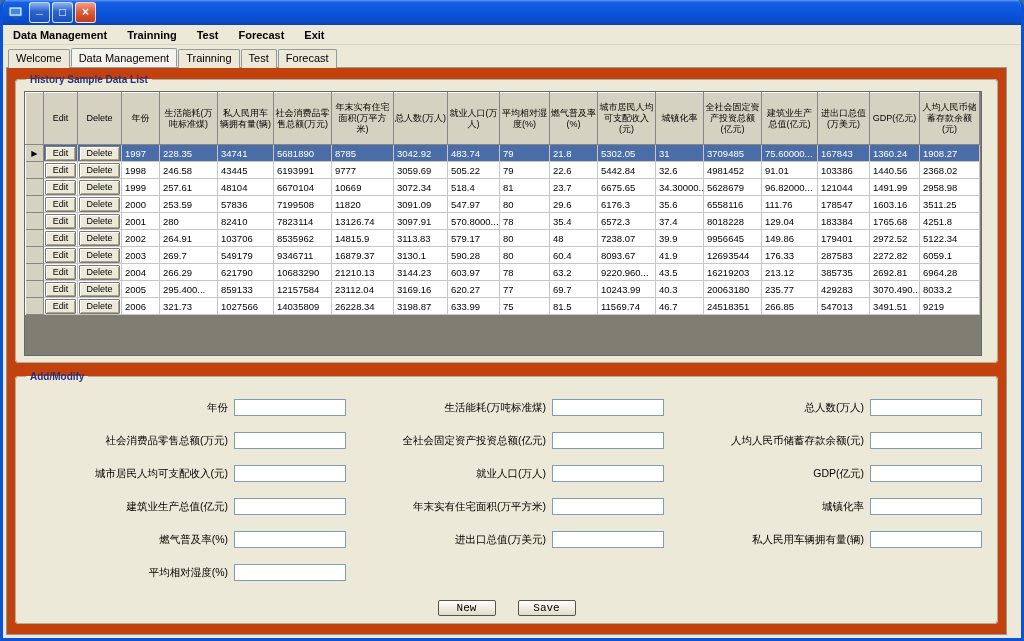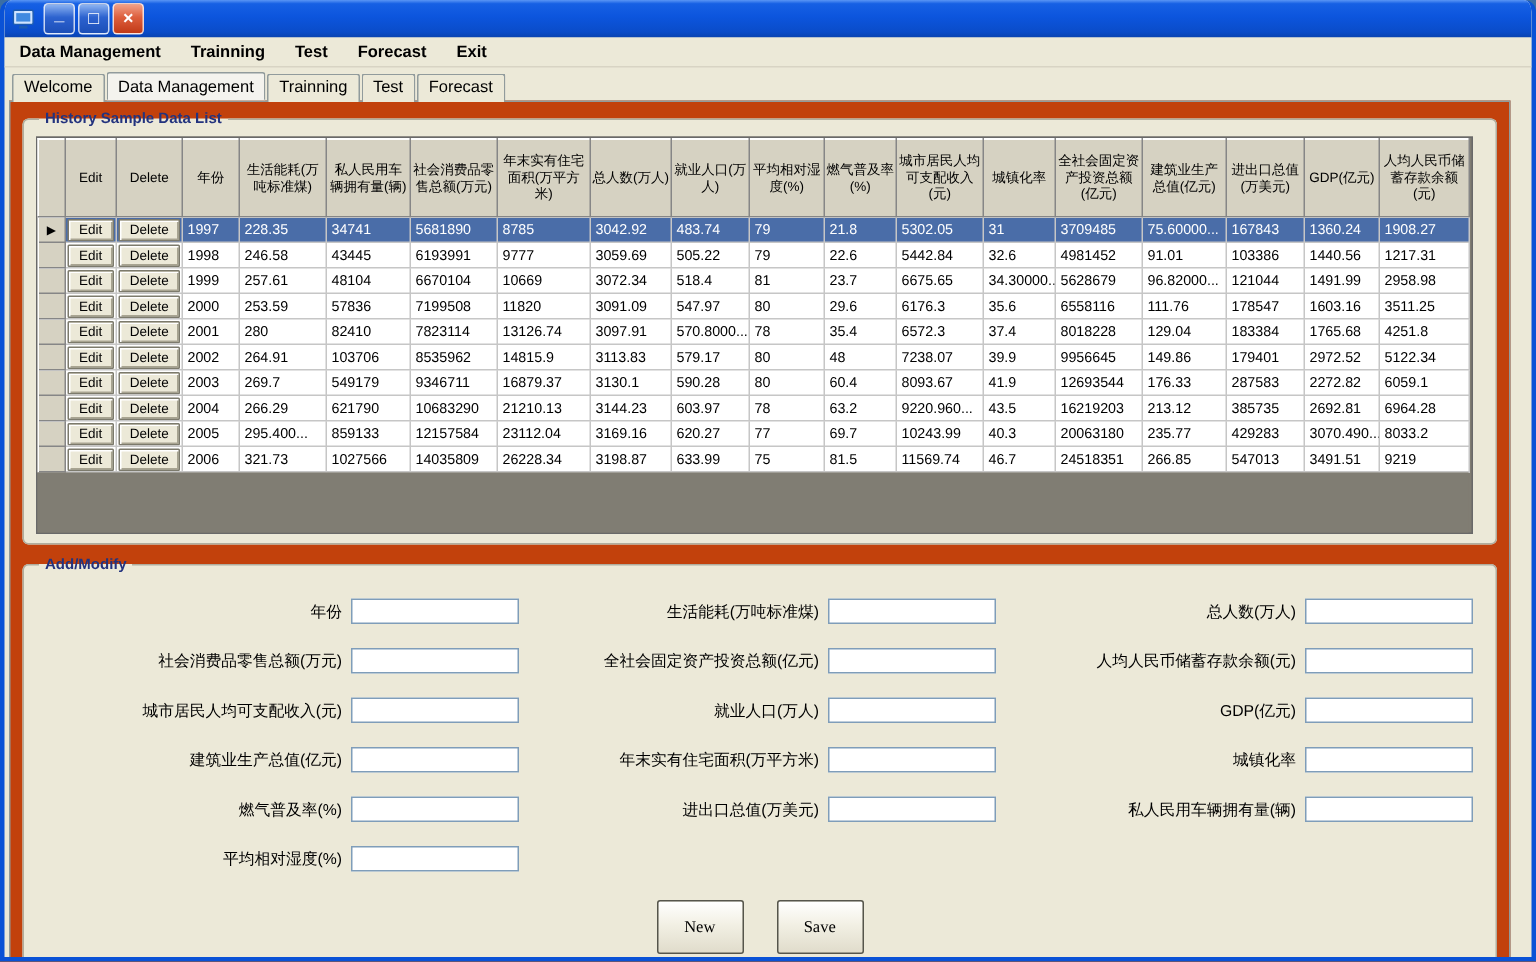--- a/index.html
+++ b/index.html
@@ -83,21 +83,21 @@
   tr.selected td.btncell{ background:#4a6da8; }
   .grid-filler{ height:40px; width:954px; background:#807d73; }
 
   
   .form-grid{ display:grid; grid-template-columns:318px 318px 318px; row-gap:14px; padding:10px 0 4px 6px; }
   .field{ display:flex; align-items:center; height:19px; }
   .flabel{ flex:1; text-align:right; font-size:10.5px; padding-right:6px; white-space:nowrap; overflow:hidden; color:#000; }
   .finput{ width:112px; height:17px; border:1px solid #7f9db9; background:#fff; font-size:11px; padding:0 2px;
     font-family:"Liberation Sans","DejaVu Sans",sans-serif; }
   .form-buttons{ display:flex; justify-content:center; gap:22px; margin-top:14px; }
-  .xpbtn{ width:58px; height:36px; font-size:11px; font-family:Liberation Serif, serif;
+  .xpbtn{ width:58px; height:16px; font-size:11px; font-family:Liberation Mono, monospace;
     background:linear-gradient(180deg,#ffffff,#f2f0e4 45%,#e0dccb); border:1px solid #55554b; border-radius:2px; color:#000; }
 </style>
 </head>
 <body>
 
 <div class="window">
 
   <div class="titlebar">
     <svg class="app-icon" viewBox="0 0 16 16">
       <rect x="1" y="2" width="14" height="10" rx="1" fill="#cfe4ff" stroke="#1c5cb0"></rect>
@@ -209,21 +209,21 @@
                   <td>3059.69</td>
                   <td>505.22</td>
                   <td>79</td>
                   <td>22.6</td>
                   <td>5442.84</td>
                   <td>32.6</td>
                   <td>4981452</td>
                   <td>91.01</td>
                   <td>103386</td>
                   <td>1440.56</td>
-                  <td>1217.31</td>
+                  <td>2368.02</td>
                 </tr>
                 <tr>
                   <td class="ind"></td>
                   <td class="btncell"><button class="gridbtn">Edit</button></td>
                   <td class="btncell"><button class="gridbtn">Delete</button></td>
                   <td>1999</td>
                   <td>257.61</td>
                   <td>48104</td>
                   <td>6670104</td>
                   <td>10669</td>

